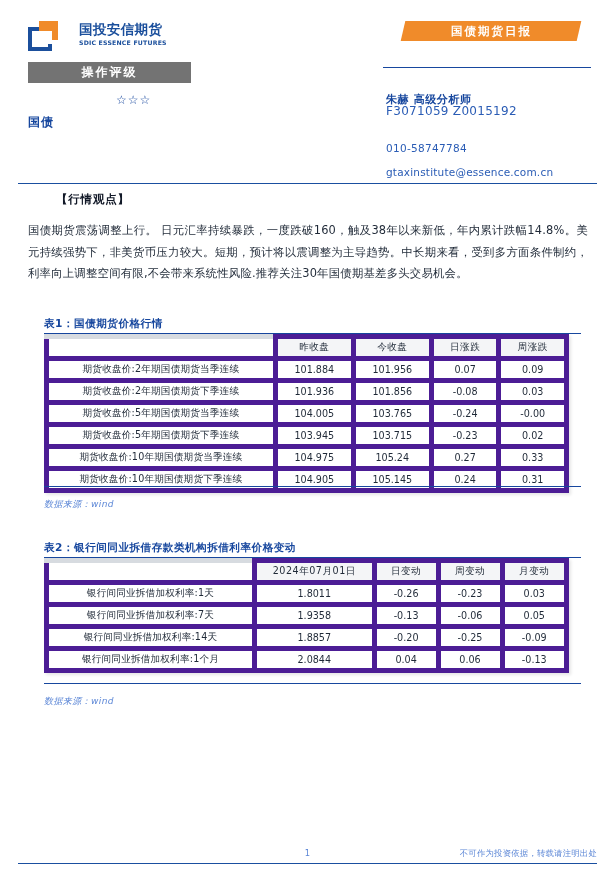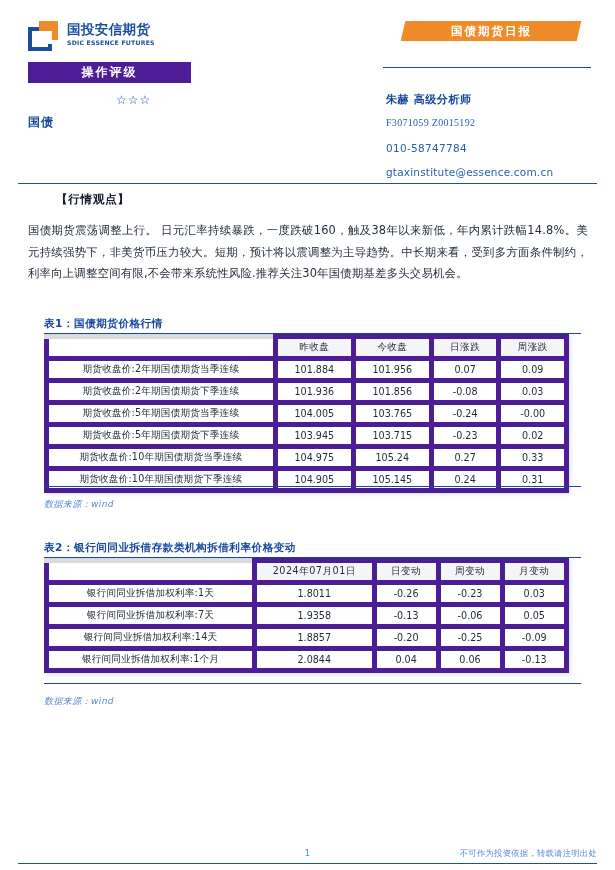--- a/index.html
+++ b/index.html
@@ -8,41 +8,41 @@
     height: 870px;
     background: #ffffff;
     font-family: "DejaVu Sans", "Liberation Sans", sans-serif;
     overflow: hidden;
   }
   .page { position: relative; width: 615px; height: 870px; background:#fff; }
 
   
   .header { position:absolute; left:0; top:0; width:615px; height:178px; }
 
-  .logo-block { position:absolute; left:28px; top:20px; display:flex; align-items:flex-start; gap:9px; }
+  .logo-block { position:absolute; left:28px; top:20px; display:flex; align-items:flex-start; gap:21px; }
   .logo-mark { position:relative; width:30px; height:30px; margin-top:1px; }
   .logo-mark .sq-blue {
     position:absolute; left:0; top:6px; width:24px; height:24px;
     border:4px solid #1b4f9c; background:#fff;
   }
   .logo-mark .sq-orange {
     position:absolute; left:11px; top:0px; width:19px; height:19px;
     background:#f08b2a;
   }
   .logo-mark .sq-white {
     position:absolute; left:11px; top:10px; width:13px; height:13px; background:#fff;
   }
   .logo-text { padding-top:2px; }
   .logo-cn { font-size:13.5px; font-weight:700; color:#1b4f9c; letter-spacing:0.4px; line-height:15px;
              font-family:"DejaVu Sans","Liberation Sans",sans-serif; }
   .logo-en { font-size:6.2px; font-weight:700; color:#1b4f9c; letter-spacing:0.2px; line-height:9px; margin-top:1px; }
 
   .rating-bar {
     position:absolute; left:28px; top:62px; width:163px; height:21px;
-    background:#4c1d95; color:#ffffff; font-size:12px; font-weight:700;
+    background:#737373; color:#ffffff; font-size:12px; font-weight:700;
     display:flex; align-items:center; justify-content:center; letter-spacing:2px;
   }
   .rating-row { position:absolute; left:28px; top:90px; width:250px; height:20px;
                 display:flex; align-items:center; color:#17479e; font-size:12px; font-weight:700; }
   .rating-name { width:88px; letter-spacing:1px;margin-top:45px; }
   .rating-stars { font-size:12px; letter-spacing:1px; color:#17479e; }
 
   .report-banner {
     position:absolute; left:403px; top:21px; width:176px; height:20px;
     background:#f08b2a; color:#ffffff; font-size:11.5px; font-weight:700;
@@ -53,21 +53,21 @@
 
   .report-date {
     position:absolute; left:390px; top:48px; width:200px; height:17px;
     color:#17479e; font-size:9.5px; font-weight:700; text-align:center;
     display:flex; align-items:center; justify-content:center; letter-spacing:0.3px;
   }
   .date-rule { position:absolute; left:383px; top:67px; width:208px; height:1px; background:#17479e; }
 
   .analyst-name { position:absolute; left:386px; top:92px; color:#17479e; font-size:11px;
                   font-weight:700; letter-spacing:0.6px; }
-  .analyst-lic  { position:absolute; left:386px; top:117px; color:#2a5cb5; font-size:10px; letter-spacing:0.3px;font-family:Liberation Serif, serif; }
+  .analyst-lic  { position:absolute; left:386px; top:104px; color:#2a5cb5; font-size:12px; letter-spacing:0.3px; }
   .analyst-tel  { position:absolute; left:386px; top:142px; color:#2a5cb5; font-size:10.5px; letter-spacing:0.3px; }
   .analyst-mail { position:absolute; left:386px; top:166px; color:#2a5cb5; font-size:10.5px; letter-spacing:0.2px; }
 
   .header-rule { position:absolute; left:18px; top:183px; width:579px; height:1.3px; background:#1a4fa0; }
 
   
   .section-title {
     position:absolute; left:44px; top:192px; color:#111827;
     font-size:11.5px; font-weight:700; letter-spacing:0.8px;margin-left:12px;
   }

